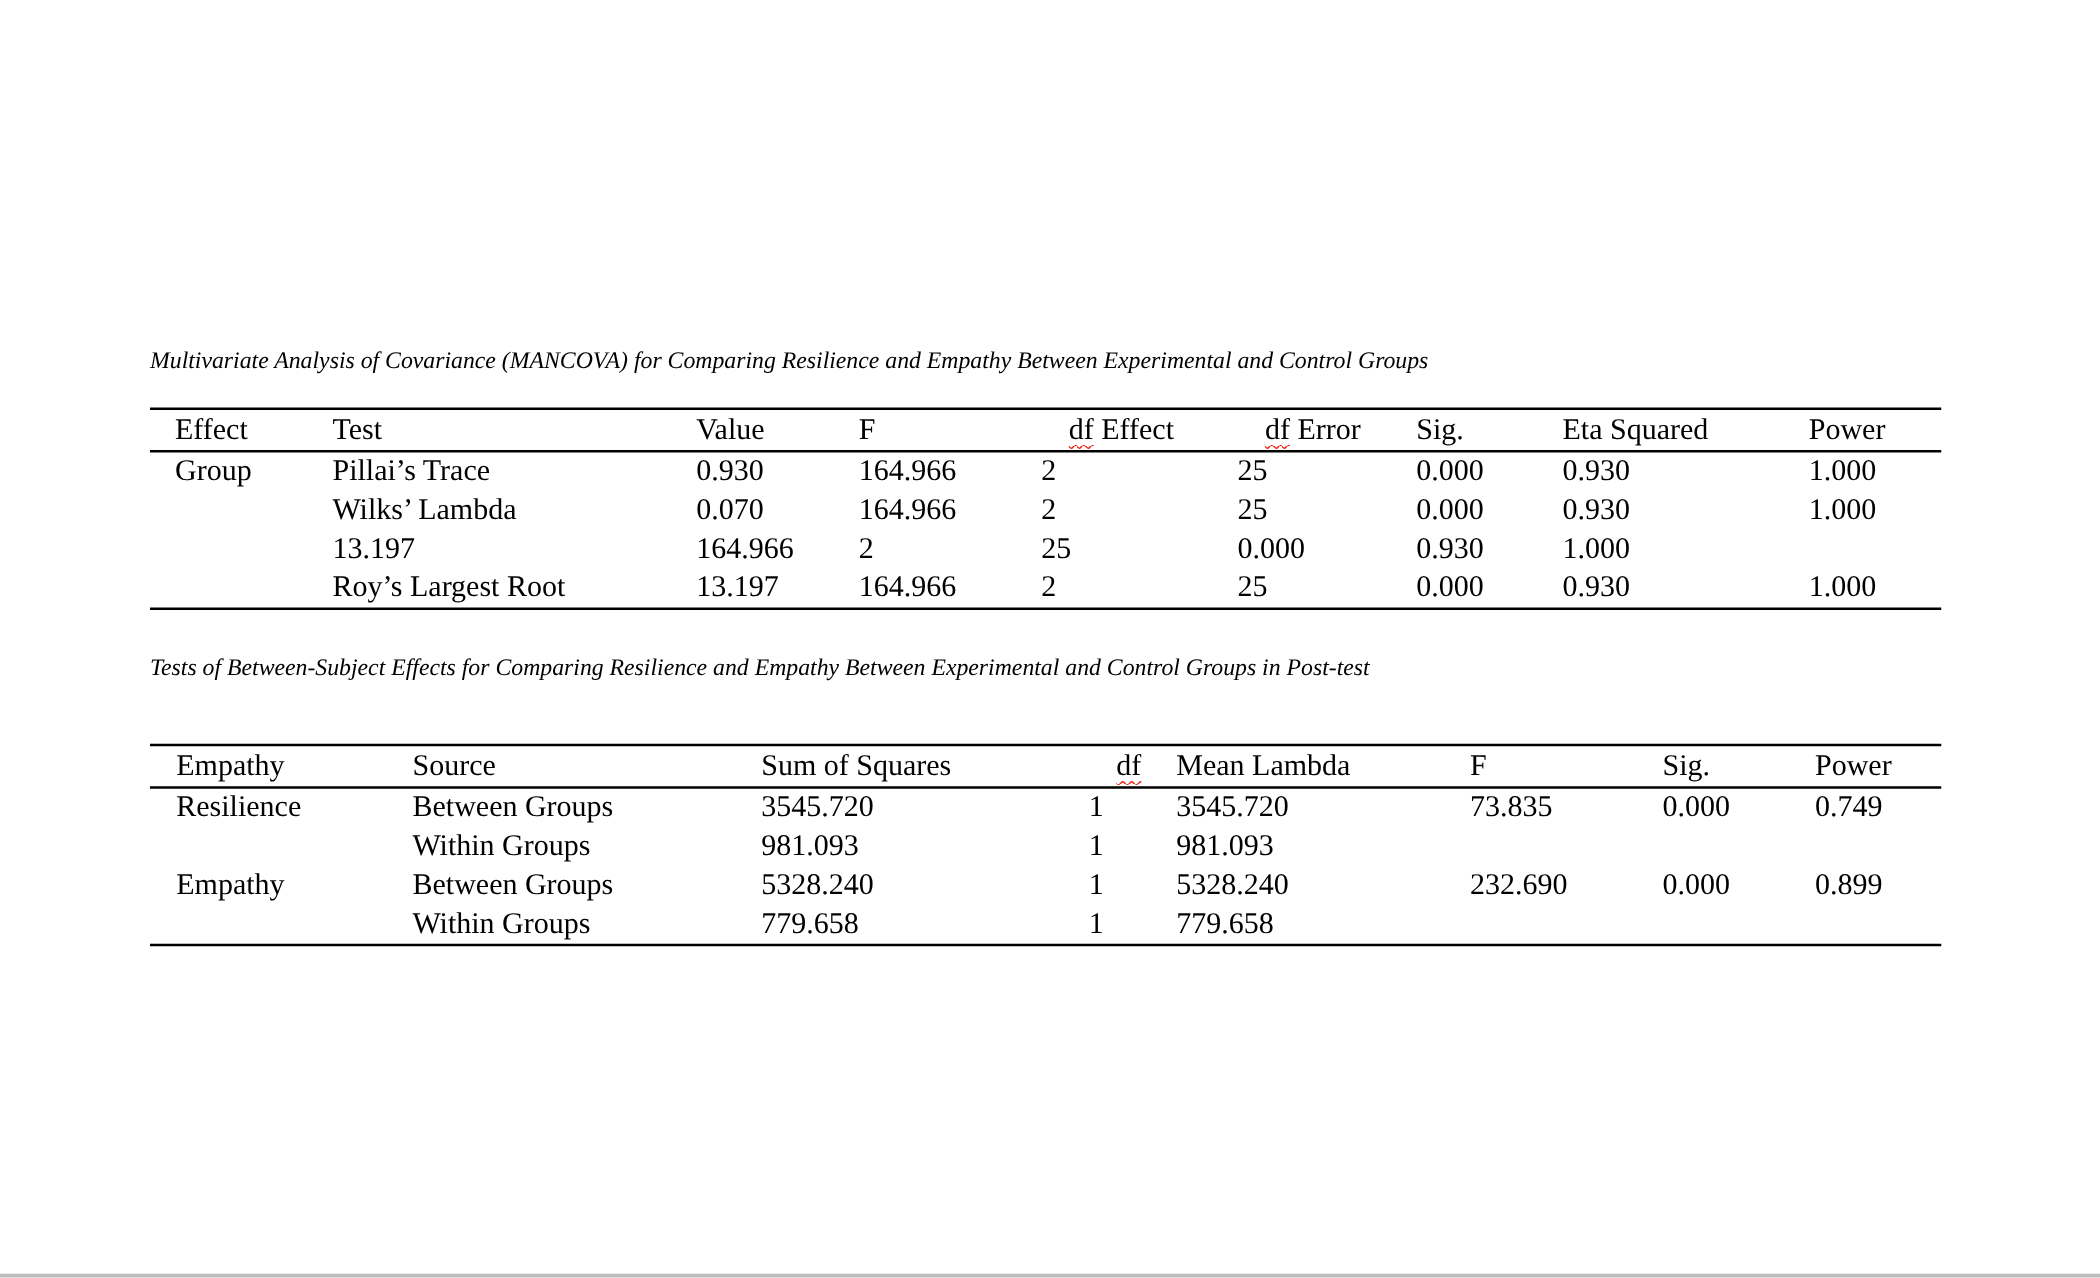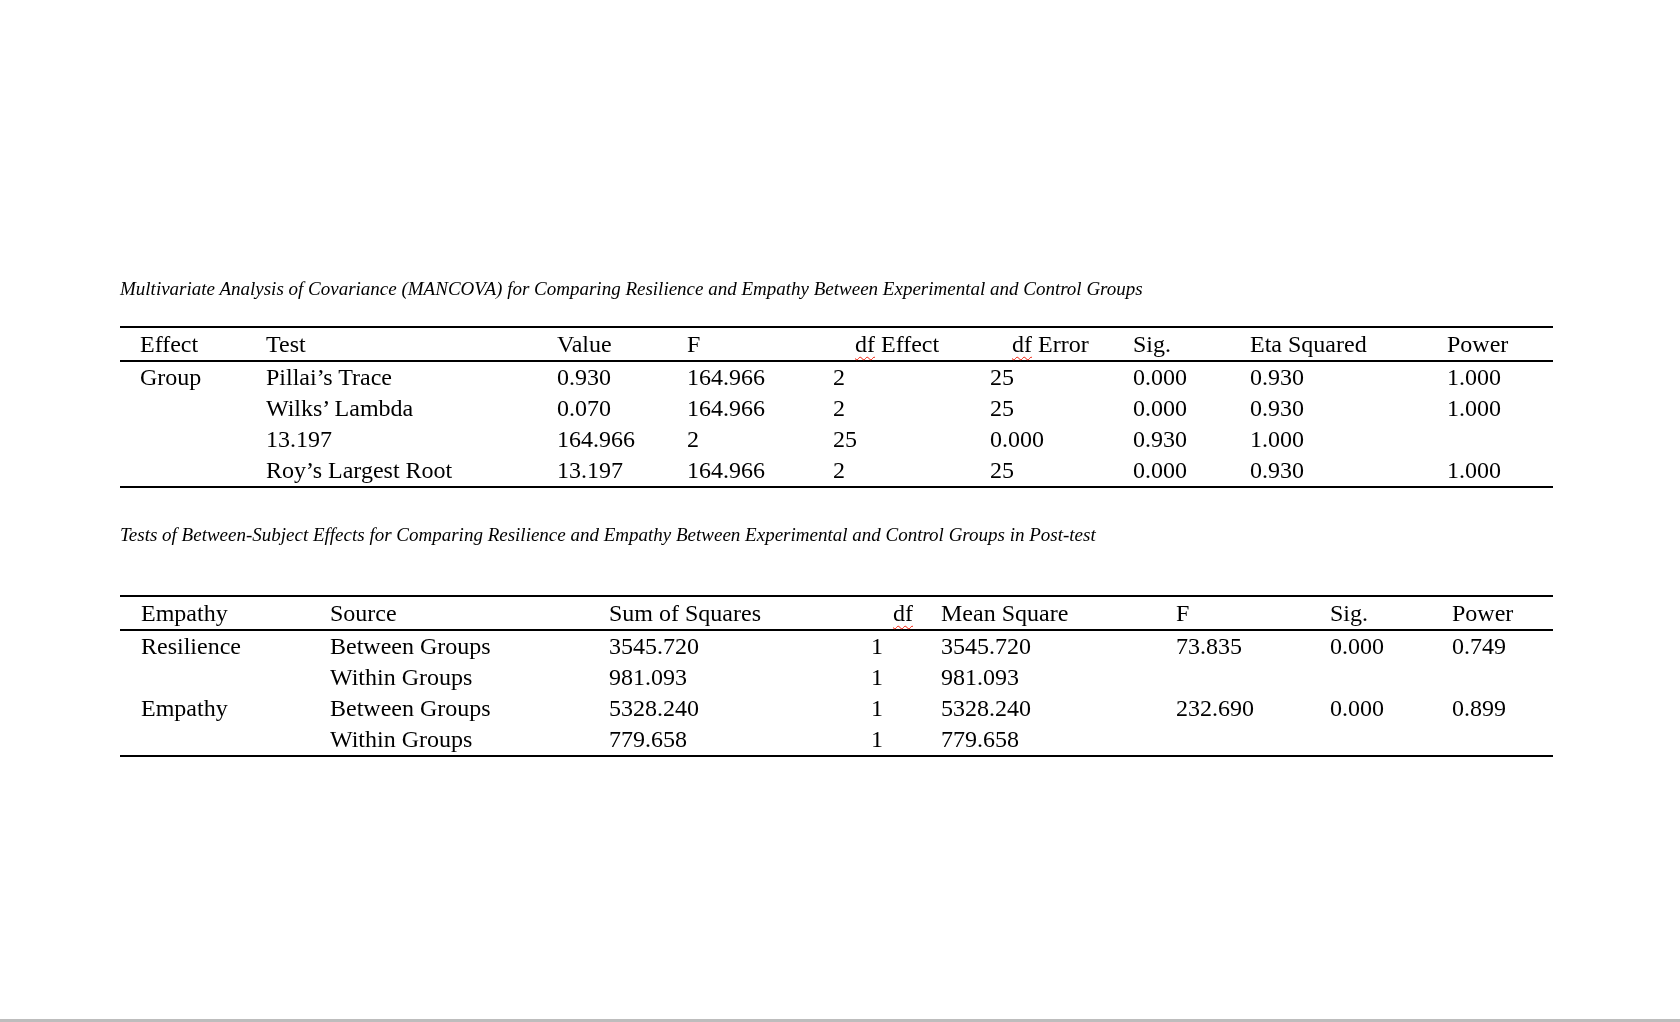--- a/index.html
+++ b/index.html
@@ -110,21 +110,21 @@
 </div>
 
 <div id="title2" class="doc-title">Tests of Between-Subject Effects for Comparing Resilience and Empathy Between Experimental and Control Groups in Post-test</div>
 
 <div id="table2" class="tbl t2">
   <div class="hdr">
     <div class="cell">Empathy</div>
     <div class="cell">Source</div>
     <div class="cell">Sum of Squares</div>
     <div class="cell sq-df"><span class="squiggle">df</span></div>
-    <div class="cell">Mean Square</div>
+    <div class="cell">Mean Lambda</div>
     <div class="cell">F</div>
     <div class="cell">Sig.</div>
     <div class="cell">Power</div>
   </div>
   <div>
       <div class="row">
         <div class="cell">Resilience</div>
         <div class="cell">Between Groups</div>
         <div class="cell">3545.720</div>
         <div class="cell">1</div>

